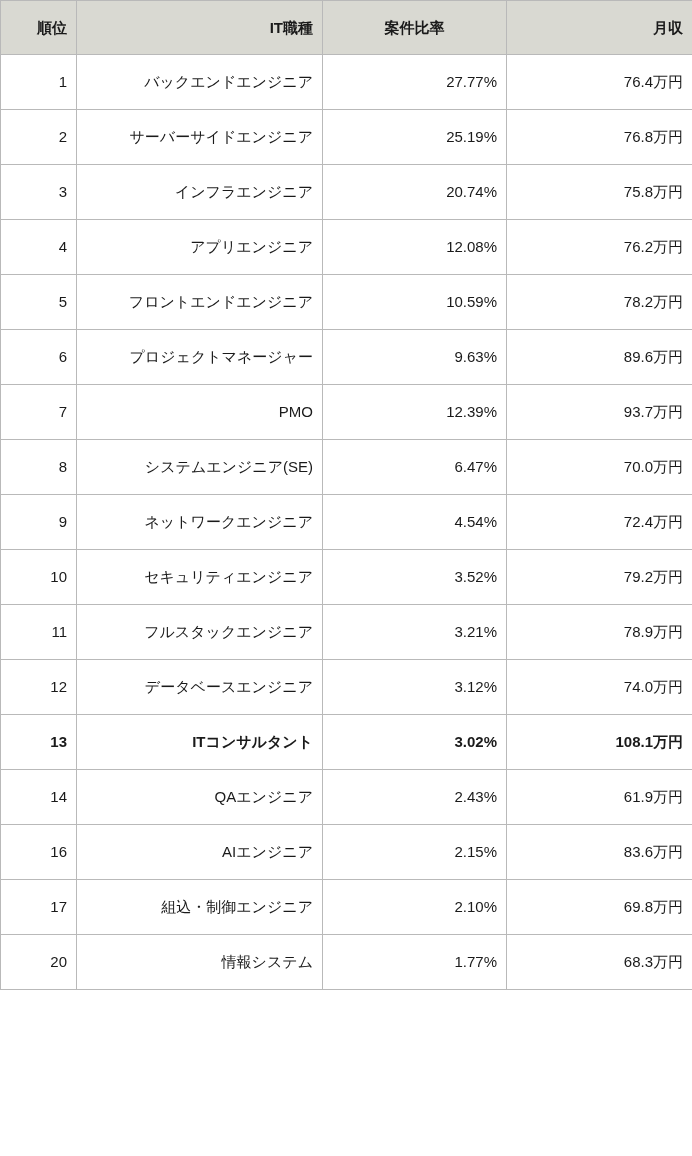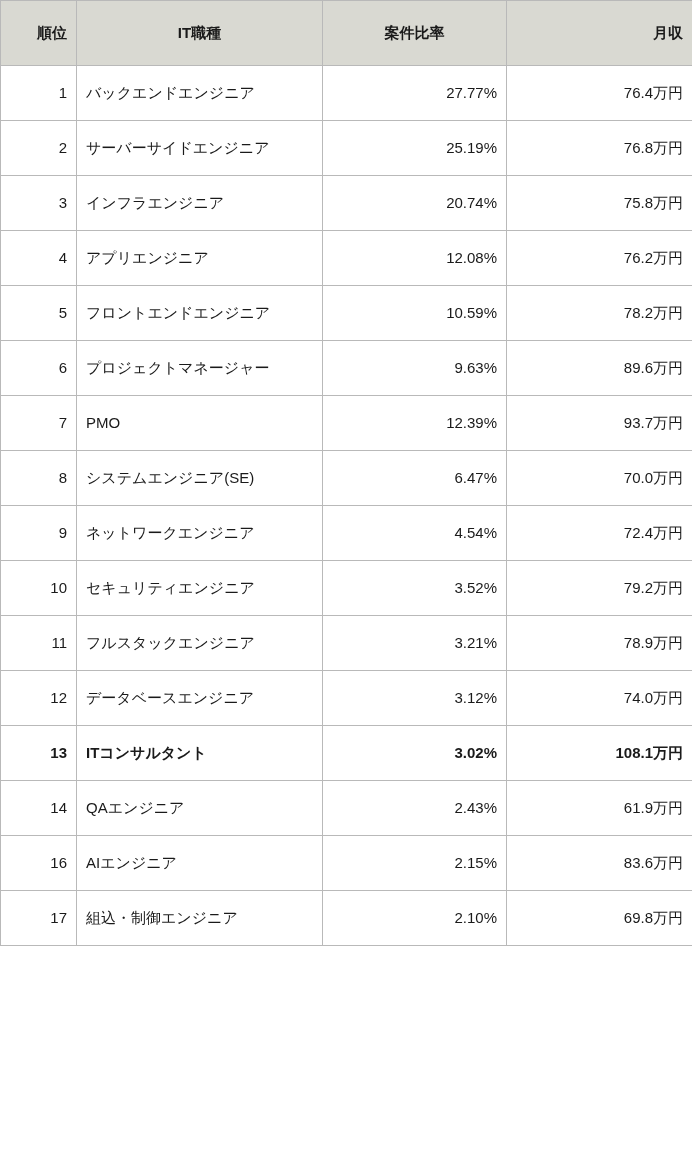--- a/index.html
+++ b/index.html
@@ -26,36 +26,36 @@
   table.rank-table td {
     border: 1px solid #b9b9b9;
     font-size: 15px;
     line-height: 1.3;
     color: #1a1a1a;
     padding: 0 9px;
     box-sizing: border-box;
   }
   table.rank-table thead th {
     background: #d9d9d2;
-    height: 65px;
+    height: 54px;
     font-weight: bold;
     vertical-align: middle;
   }
   th.h-rank   { text-align: right; padding-right: 10px; }
-  th.h-job    { text-align: center;  padding-left: 8px; }
+  th.h-job    { text-align: right;  padding-left: 8px; }
   th.h-ratio  { padding-right: 11px; }
   th.h-salary { text-align: right; padding-right: 11px; }
 
   table.rank-table tbody td {
     height: 55px;
     vertical-align: middle;
     background: #ffffff;
   }
   td.c-rank   { text-align: right; padding-right: 10px; }
-  td.c-job    { text-align: left;  padding-left: 8px; }
+  td.c-job    { text-align: right;  padding-left: 8px; }
   td.c-ratio  { text-align: right; padding-right: 11px; }
   td.c-salary { text-align: right; padding-right: 11px; }
 
   tr.highlight td {
     background: #fcf1d3;
     font-weight: bold;
   }
 </style>
 </head>
 <body>
@@ -165,14 +165,20 @@
         <td class="c-job">AIエンジニア</td>
         <td class="c-ratio">2.15%</td>
         <td class="c-salary">83.6万円</td>
       </tr>
       <tr>
         <td class="c-rank">17</td>
         <td class="c-job">組込・制御エンジニア</td>
         <td class="c-ratio">2.10%</td>
         <td class="c-salary">69.8万円</td>
       </tr>
+      <tr>
+        <td class="c-rank">20</td>
+        <td class="c-job">情報システム</td>
+        <td class="c-ratio">1.77%</td>
+        <td class="c-salary">68.3万円</td>
+      </tr>
     </tbody>
 </table>
 
 </body></html>

